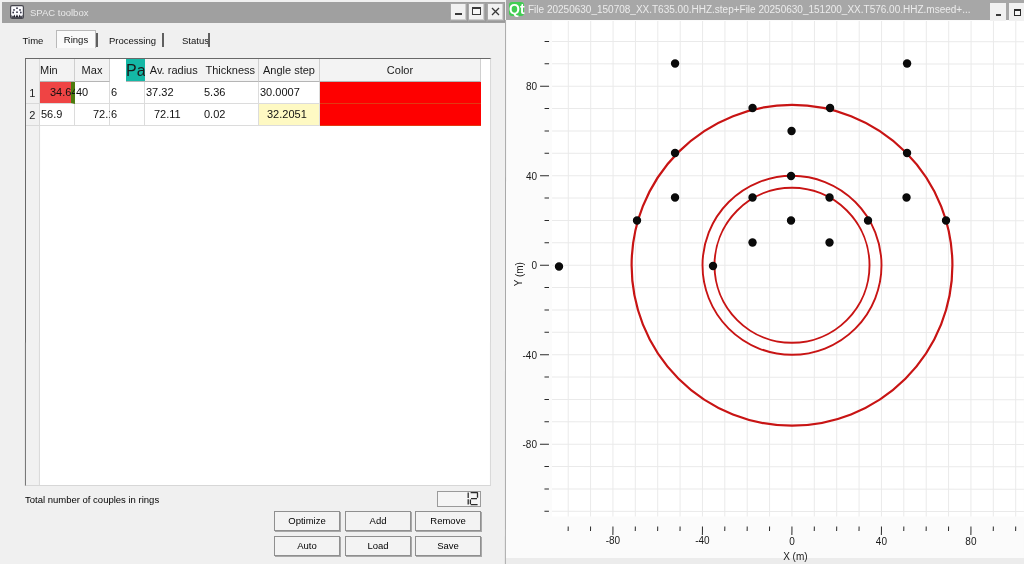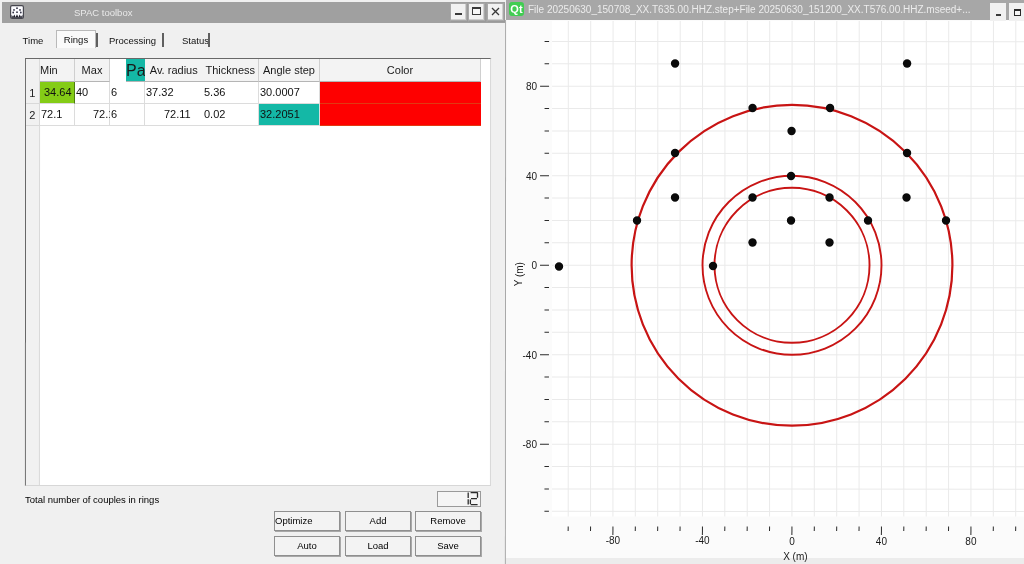--- a/index.html
+++ b/index.html
@@ -17,21 +17,21 @@
 <svg class="abs" style="left:10px;top:5px;" width="14" height="14" viewBox="0 0 14 14">
   <rect x="0.6" y="0.6" width="12.8" height="12.8" rx="1.5" fill="#fcfcff" stroke="#46464e" stroke-width="1.2"></rect>
   <circle cx="7" cy="3.2" r="0.9" fill="#333346"></circle>
   <circle cx="4" cy="4.9" r="0.9" fill="#333346"></circle>
   <circle cx="10" cy="4.9" r="0.9" fill="#333346"></circle>
   <circle cx="3.2" cy="7.5" r="0.9" fill="#333346"></circle>
   <circle cx="7" cy="7.2" r="0.9" fill="#333346"></circle>
   <circle cx="10.8" cy="7.5" r="0.9" fill="#333346"></circle>
   <path d="M1.3 12.7 L1.7 9.8 L3 12 L4.3 9.5 L5.6 12.2 L7 9.3 L8.4 12.2 L9.7 9.5 L11 12 L12.3 9.8 L12.7 12.7 Z" fill="#1c1c28"></path>
 </svg>
-<div class="abs" style="left:30px;top:6px;width:200px;height:14px;line-height:14px;font-size:9.5px;color:#e9e9e9;margin-left:44px;">SPAC toolbox</div>
+<div class="abs" style="left:30px;top:6px;width:200px;height:14px;line-height:14px;font-size:9.5px;color:#e9e9e9;">SPAC toolbox</div>
 
 <div class="abs" style="left:450px;top:3px;width:17px;height:18px;background:#f2f2f2;border:1px solid #a8a8a8;box-shadow:inset -1px -1px 0 #cfcfcf, 1px 1px 0 #9a9a9a;"></div>
 <div class="abs" style="left:455px;top:13px;width:7px;height:1.6px;background:#3a3a3a;"></div>
 <div class="abs" style="left:468px;top:3px;width:17px;height:18px;background:#f2f2f2;border:1px solid #a8a8a8;box-shadow:inset -1px -1px 0 #cfcfcf, 1px 1px 0 #9a9a9a;"></div>
 <div class="abs" style="left:472px;top:7px;width:9px;height:8px;border:1.2px solid #3a3a3a;border-top-width:2px;background:#f7f7f7;"></div>
 <div class="abs" style="left:487px;top:3px;width:17px;height:18px;background:#f2f2f2;border:1px solid #a8a8a8;box-shadow:inset -1px -1px 0 #cfcfcf, 1px 1px 0 #9a9a9a;"></div>
 <svg class="abs" style="left:490px;top:6px;" width="11" height="11" viewBox="0 0 11 11">
   <path d="M2 2 L9 9 M9 2 L2 9" stroke="#3a3a3a" stroke-width="1.3"></path>
 </svg>
 
@@ -53,61 +53,61 @@
     <div class="abs" style="left:109.5px;top:59px;width:35px;height:23px;background:#14b8a6;border-right:1px solid #cfcfcf;border-bottom:1px solid #b5b5b5;font-size:16px;color:#1a1a1a;text-align:center;line-height:23px;margin-left:16px;">Pairs</div>
     <div class="abs" style="left:144.5px;top:59px;width:58.5px;height:23px;background:#f3f3f3;border-right:1px solid #cfcfcf;border-bottom:1px solid #b5b5b5;font-size:11px;color:#1a1a1a;text-align:center;line-height:23px;">Av. radius</div>
     <div class="abs" style="left:203px;top:59px;width:55.5px;height:23px;background:#f3f3f3;border-right:1px solid #cfcfcf;border-bottom:1px solid #b5b5b5;font-size:11px;color:#1a1a1a;text-align:center;line-height:23px;">Thickness</div>
     <div class="abs" style="left:258.5px;top:59px;width:61px;height:23px;background:#f3f3f3;border-right:1px solid #cfcfcf;border-bottom:1px solid #b5b5b5;font-size:11px;color:#1a1a1a;text-align:center;line-height:23px;">Angle step</div>
     <div class="abs" style="left:319.5px;top:59px;width:161px;height:23px;background:#f3f3f3;border-right:1px solid #cfcfcf;border-bottom:1px solid #b5b5b5;font-size:11px;color:#1a1a1a;text-align:center;line-height:23px;">Color</div>
     <div class="abs" style="left:26px;top:82px;width:13.5px;height:22px;background:#f1f1f1;border-right:1px solid #d9d9d9;border-bottom:1px solid #d9d9d9;font-size:11px;color:#222;text-align:center;line-height:22px;">1</div>
     <div class="abs" style="left:26px;top:104px;width:13.5px;height:22px;background:#f1f1f1;border-right:1px solid #d9d9d9;border-bottom:1px solid #d9d9d9;font-size:11px;color:#222;text-align:center;line-height:22px;">2</div>
   </div>
 
 <div id="tdata">
-    <div class="abs" style="left:39.5px;top:82px;width:35px;height:22px;background:#84cc16;border-right:1px solid #4d7c0f;border-bottom:1px solid #dcdcdc;font-size:11px;color:#111;padding-left:4px;line-height:21px;">34.64</div>
+    <div class="abs" style="left:39.5px;top:82px;width:35px;height:22px;background:#ef4444;border-right:4px solid #4d7c0f;border-bottom:1px solid #dcdcdc;font-size:11px;color:#111;padding-left:10px;line-height:21px;">34.64</div>
     <div class="abs" style="left:74.5px;top:82px;width:35px;height:22px;background:#fff;border-right:1px solid #dcdcdc;border-bottom:1px solid #dcdcdc;font-size:11px;color:#111;padding-left:1px;line-height:21px;">40</div>
     <div class="abs" style="left:109.5px;top:82px;width:35px;height:22px;background:#fff;border-right:1px solid #dcdcdc;border-bottom:1px solid #dcdcdc;font-size:11px;color:#111;padding-left:1px;line-height:21px;">6</div>
     <div class="abs" style="left:144.5px;top:82px;width:58.5px;height:22px;background:#fff;border-right:1px solid #dcdcdc;border-bottom:1px solid #dcdcdc;font-size:11px;color:#111;padding-left:1px;line-height:21px;">37.32</div>
     <div class="abs" style="left:203px;top:82px;width:55.5px;height:22px;background:#fff;border-right:1px solid #dcdcdc;border-bottom:1px solid #dcdcdc;font-size:11px;color:#111;padding-left:1px;line-height:21px;">5.36</div>
     <div class="abs" style="left:258.5px;top:82px;width:61px;height:22px;background:#fff;border-right:1px solid #dcdcdc;border-bottom:1px solid #dcdcdc;font-size:11px;color:#111;padding-left:1px;line-height:21px;">30.0007</div>
     <div class="abs" style="left:319.5px;top:82px;width:161px;height:22px;background:#fe0000;border-bottom:1px solid #e03a12;"></div>
-    <div class="abs" style="left:39.5px;top:104px;width:35px;height:22px;background:#fff;border-right:1px solid #dcdcdc;border-bottom:1px solid #dcdcdc;font-size:11px;color:#111;padding-left:1px;line-height:21px;">72.1</div>
+    <div class="abs" style="left:39.5px;top:104px;width:35px;height:22px;background:#fff;border-right:1px solid #dcdcdc;border-bottom:1px solid #dcdcdc;font-size:11px;color:#111;padding-left:1px;line-height:21px;">56.9</div>
     <div class="abs" style="left:74.5px;top:104px;width:35px;height:22px;background:#fff;border-right:1px solid #dcdcdc;border-bottom:1px solid #dcdcdc;font-size:11px;color:#111;padding-left:18px;line-height:21px;">72.12</div>
     <div class="abs" style="left:109.5px;top:104px;width:35px;height:22px;background:#fff;border-right:1px solid #dcdcdc;border-bottom:1px solid #dcdcdc;font-size:11px;color:#111;padding-left:1px;line-height:21px;">6</div>
-    <div class="abs" style="left:144.5px;top:104px;width:58.5px;height:22px;background:#fff;border-right:1px solid #dcdcdc;border-bottom:1px solid #dcdcdc;font-size:11px;color:#111;padding-left:19px;line-height:21px;">72.11</div>
+    <div class="abs" style="left:144.5px;top:104px;width:58.5px;height:22px;background:#fff;border-right:1px solid #dcdcdc;border-bottom:1px solid #dcdcdc;font-size:11px;color:#111;padding-left:9px;line-height:21px;">72.11</div>
     <div class="abs" style="left:203px;top:104px;width:55.5px;height:22px;background:#fff;border-right:1px solid #dcdcdc;border-bottom:1px solid #dcdcdc;font-size:11px;color:#111;padding-left:1px;line-height:21px;">0.02</div>
-    <div class="abs" style="left:258.5px;top:104px;width:61px;height:22px;background:#14b8a6;border-right:1px solid #dcdcdc;border-bottom:1px solid #dcdcdc;font-size:11px;color:#111;padding-left:1px;line-height:21px;">32.2051</div>
+    <div class="abs" style="left:258.5px;top:104px;width:61px;height:22px;background:#fef9c3;border-right:1px solid #dcdcdc;border-bottom:1px solid #dcdcdc;font-size:11px;color:#111;padding-left:8px;line-height:21px;">32.2051</div>
     <div class="abs" style="left:319.5px;top:104px;width:161px;height:22px;background:#fe0000;border-bottom:1px solid #e03a12;"></div>
   </div>
 
 <div class="abs" style="left:25px;top:494px;font-size:9.5px;color:#000;">Total number of couples in rings</div>
 
 <div class="abs" style="left:437px;top:491px;width:44px;height:16px;background:#f5f5f5;border:1px solid #9a9a9a;"></div>
 <svg class="abs" style="left:437px;top:491px;" width="44" height="16" viewBox="0 0 44 16">
   <g stroke="#2b2b2b" stroke-width="1.3" fill="none">
     <path d="M31.2 1.6 L31.2 7 M31.2 8.2 L31.2 13.6"></path>
     <path d="M33.6 1.6 L40.2 1.6 L40.5 2 L40.5 6.8 M40 7.6 L34 7.6 M33.4 8.4 L33.4 13 M33.6 13.6 L40.6 13.6"></path>
   </g>
 </svg>
 
 <div id="buttons">
-    <div class="abs" style="left:274px;top:511px;width:66px;height:19.5px;background:#f3f3f3;border:1px solid #8f8f8f;box-shadow:1px 1px 0 #a8a8a8;font-size:9.5px;color:#000;text-align:left;line-height:18px;">Optimize</div>
+    <div class="abs" style="left:274px;top:511px;width:66px;height:19.5px;background:#f3f3f3;border:1px solid #8f8f8f;box-shadow:1px 1px 0 #a8a8a8;font-size:9.5px;color:#000;text-align:center;line-height:18px;">Optimize</div>
     <div class="abs" style="left:344.5px;top:511px;width:66px;height:19.5px;background:#f3f3f3;border:1px solid #8f8f8f;box-shadow:1px 1px 0 #a8a8a8;font-size:9.5px;color:#000;text-align:center;line-height:18px;">Add</div>
     <div class="abs" style="left:415px;top:511px;width:66px;height:19.5px;background:#f3f3f3;border:1px solid #8f8f8f;box-shadow:1px 1px 0 #a8a8a8;font-size:9.5px;color:#000;text-align:center;line-height:18px;">Remove</div>
     <div class="abs" style="left:274px;top:536px;width:66px;height:20px;background:#f3f3f3;border:1px solid #8f8f8f;box-shadow:1px 1px 0 #a8a8a8;font-size:9.5px;color:#000;text-align:center;line-height:18px;">Auto</div>
     <div class="abs" style="left:344.5px;top:536px;width:66px;height:19.5px;background:#f3f3f3;border:1px solid #8f8f8f;box-shadow:1px 1px 0 #a8a8a8;font-size:9.5px;color:#000;text-align:center;line-height:18px;">Load</div>
     <div class="abs" style="left:415px;top:536px;width:66px;height:19.5px;background:#f3f3f3;border:1px solid #8f8f8f;box-shadow:1px 1px 0 #a8a8a8;font-size:9.5px;color:#000;text-align:center;line-height:18px;">Save</div>
   </div>
 
 <div class="abs" style="left:505px;top:20px;width:1.5px;height:544px;background:#a9a9a9;"></div>
 <div class="abs" style="left:506px;top:0;width:518px;height:564px;background:#fbfbfb;"></div>
 <div class="abs" style="left:506px;top:558px;width:518px;height:6px;background:#ececec;"></div>
 
 <div class="abs" style="left:506px;top:0;width:518px;height:20px;background:#a7a7a7;"></div>
-<div class="abs" style="left:509px;top:2px;width:15px;height:14px;background:#41cd52;border-radius:3px;font-size:11px;font-weight:bold;color:#fff;text-align:center;line-height:14px;">Qt</div>
+<div class="abs" style="left:509px;top:2px;width:15px;height:14px;background:#41cd52;border-radius:3px;font-size:14px;font-weight:bold;color:#fff;text-align:center;line-height:14px;">Qt</div>
 <div class="abs" style="left:528px;top:4px;width:458px;height:14px;font-size:10px;color:#ececec;white-space:nowrap;overflow:hidden;">File 20250630_150708_XX.T635.00.HHZ.step+File 20250630_151200_XX.T576.00.HHZ.mseed+...</div>
 <div class="abs" style="left:990px;top:2.5px;width:16px;height:17.5px;background:#f1f1f1;"></div>
 <div class="abs" style="left:996px;top:13.5px;width:5px;height:1.7px;background:#3a3a3a;"></div>
 <div class="abs" style="left:1009px;top:2.5px;width:15px;height:17.5px;background:#f1f1f1;"></div>
 <div class="abs" style="left:1014px;top:8.5px;width:7px;height:7px;border:1.6px solid #2a2a2a;border-top-width:2.2px;background:#f6f6f6;"></div>
 
 <svg id="plot" class="abs" style="left:506px;top:20px;" width="518" height="544" viewBox="0 0 518 544">
     <rect x="46" y="1" width="472" height="495.5" fill="#ffffff"></rect>
     <line x1="62.25" y1="1" x2="62.25" y2="496.5" stroke="#eaeaea" stroke-width="1"></line>
     <line x1="84.625" y1="1" x2="84.625" y2="496.5" stroke="#eaeaea" stroke-width="1"></line>

